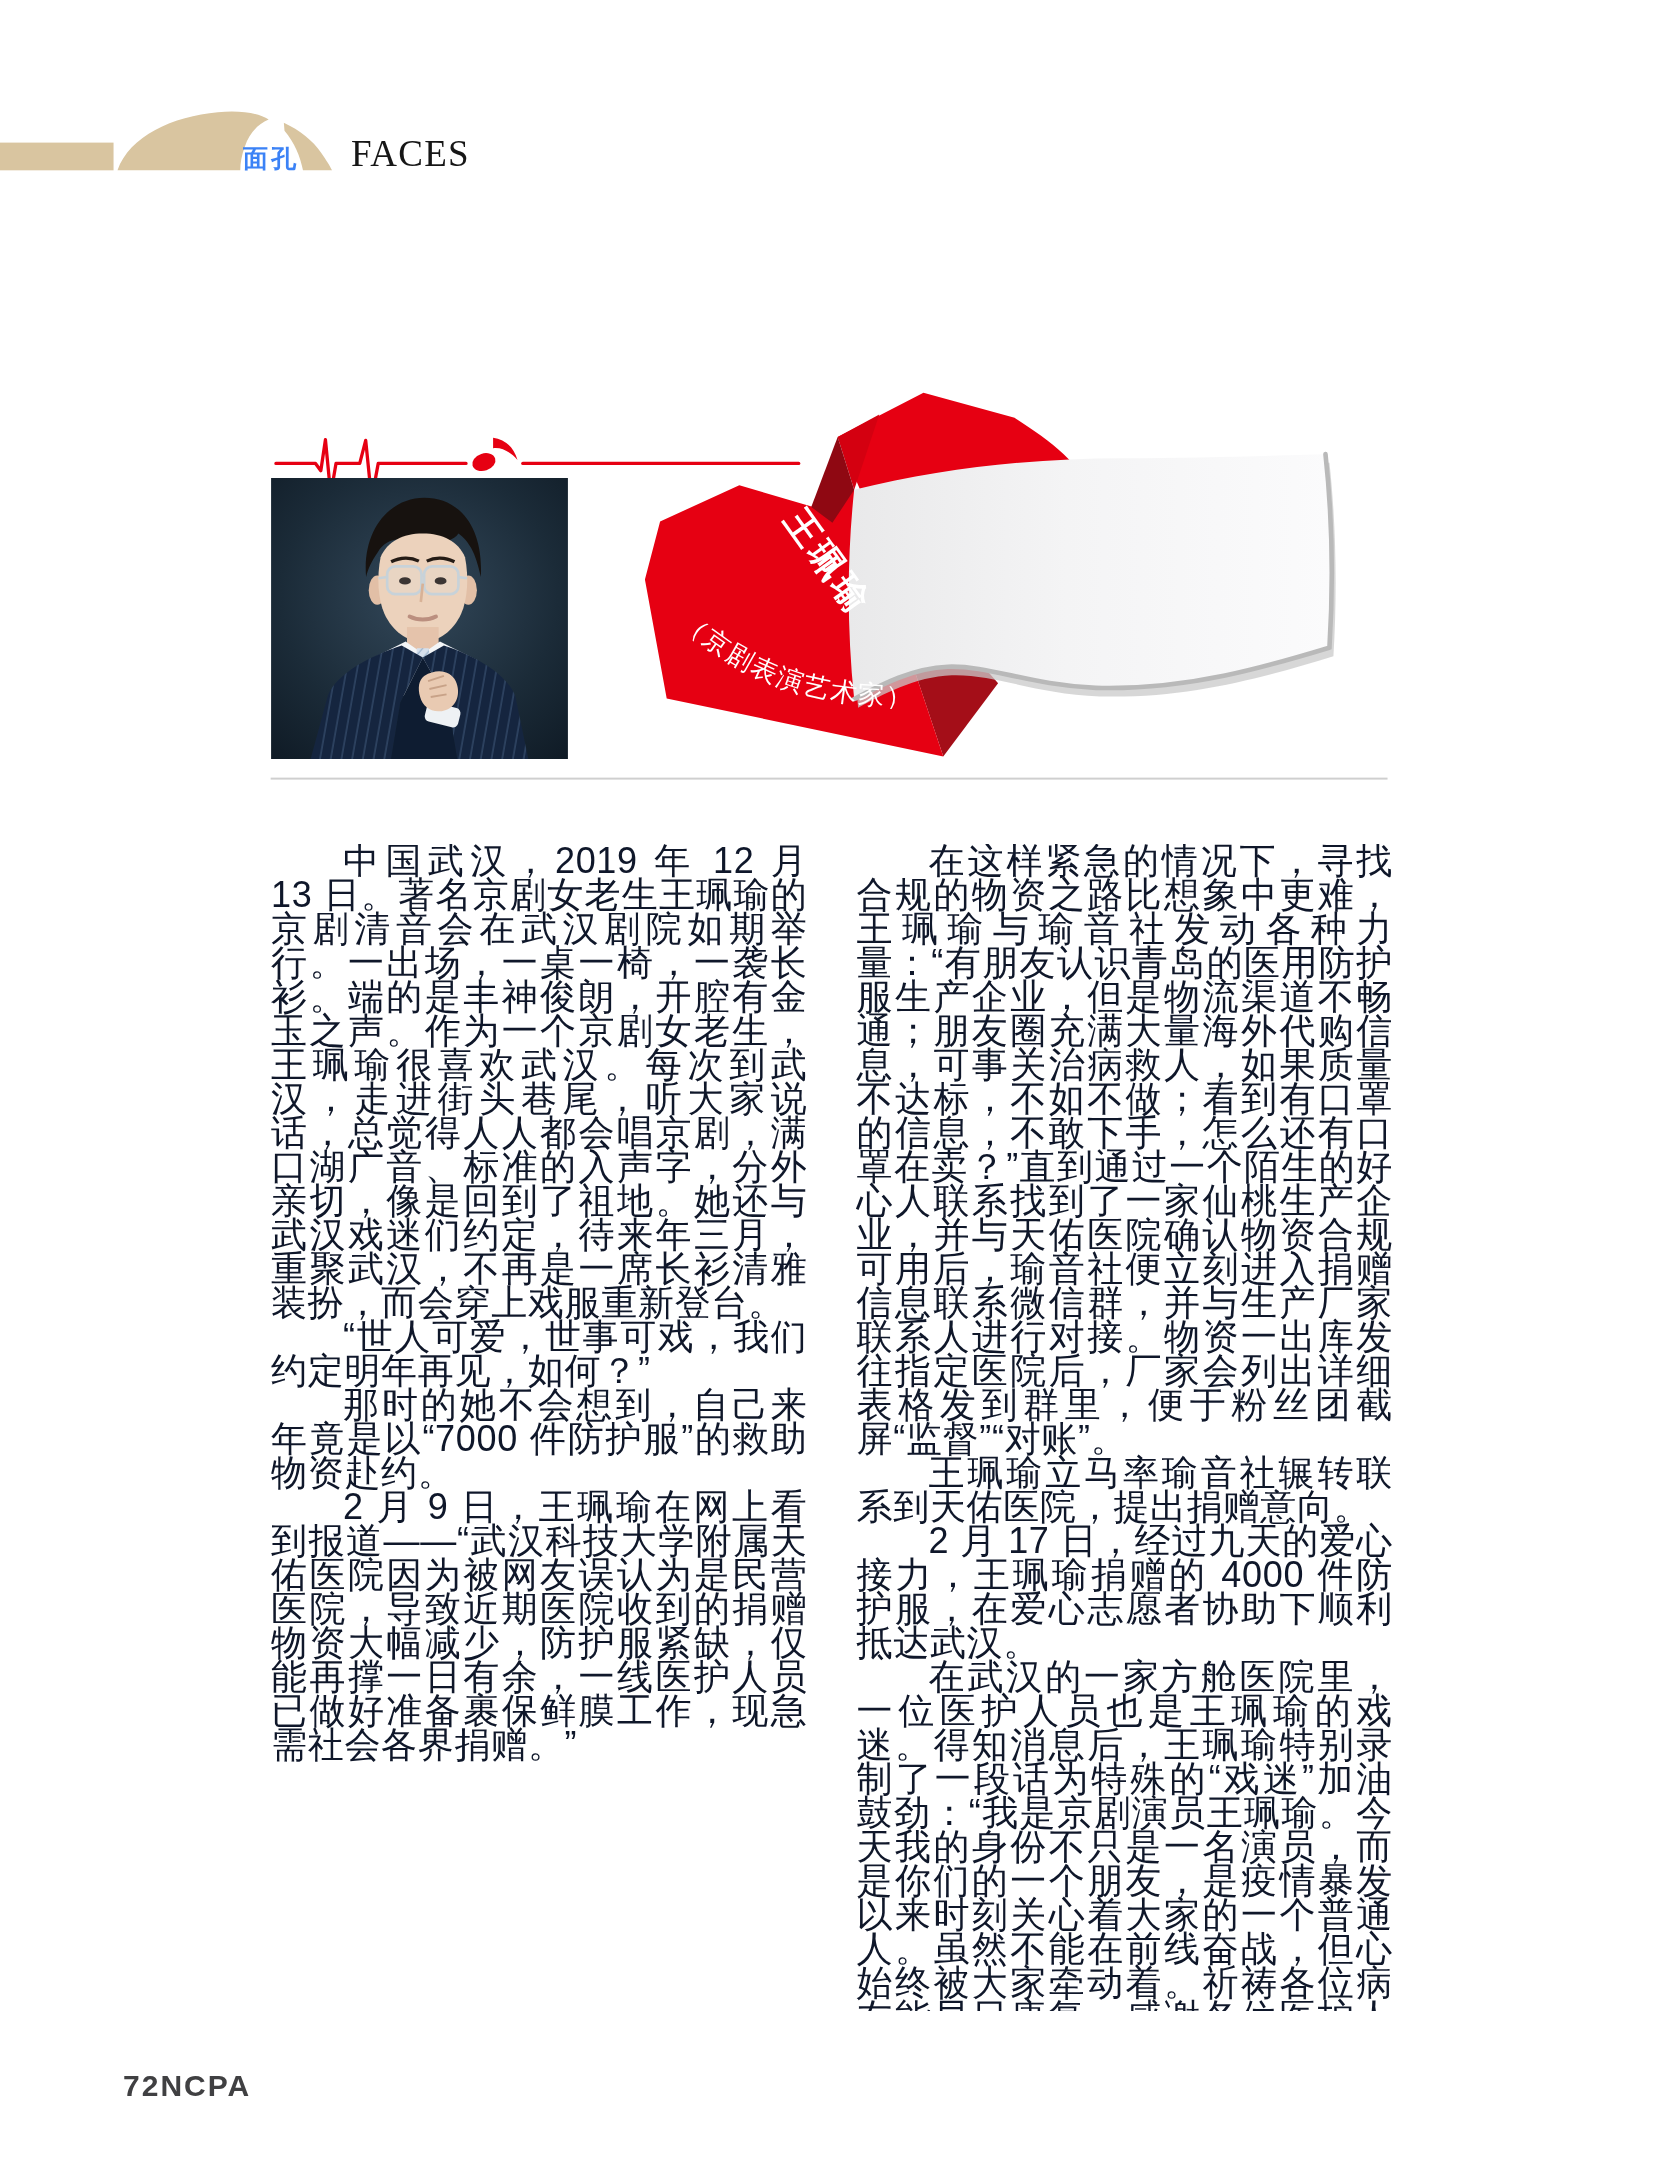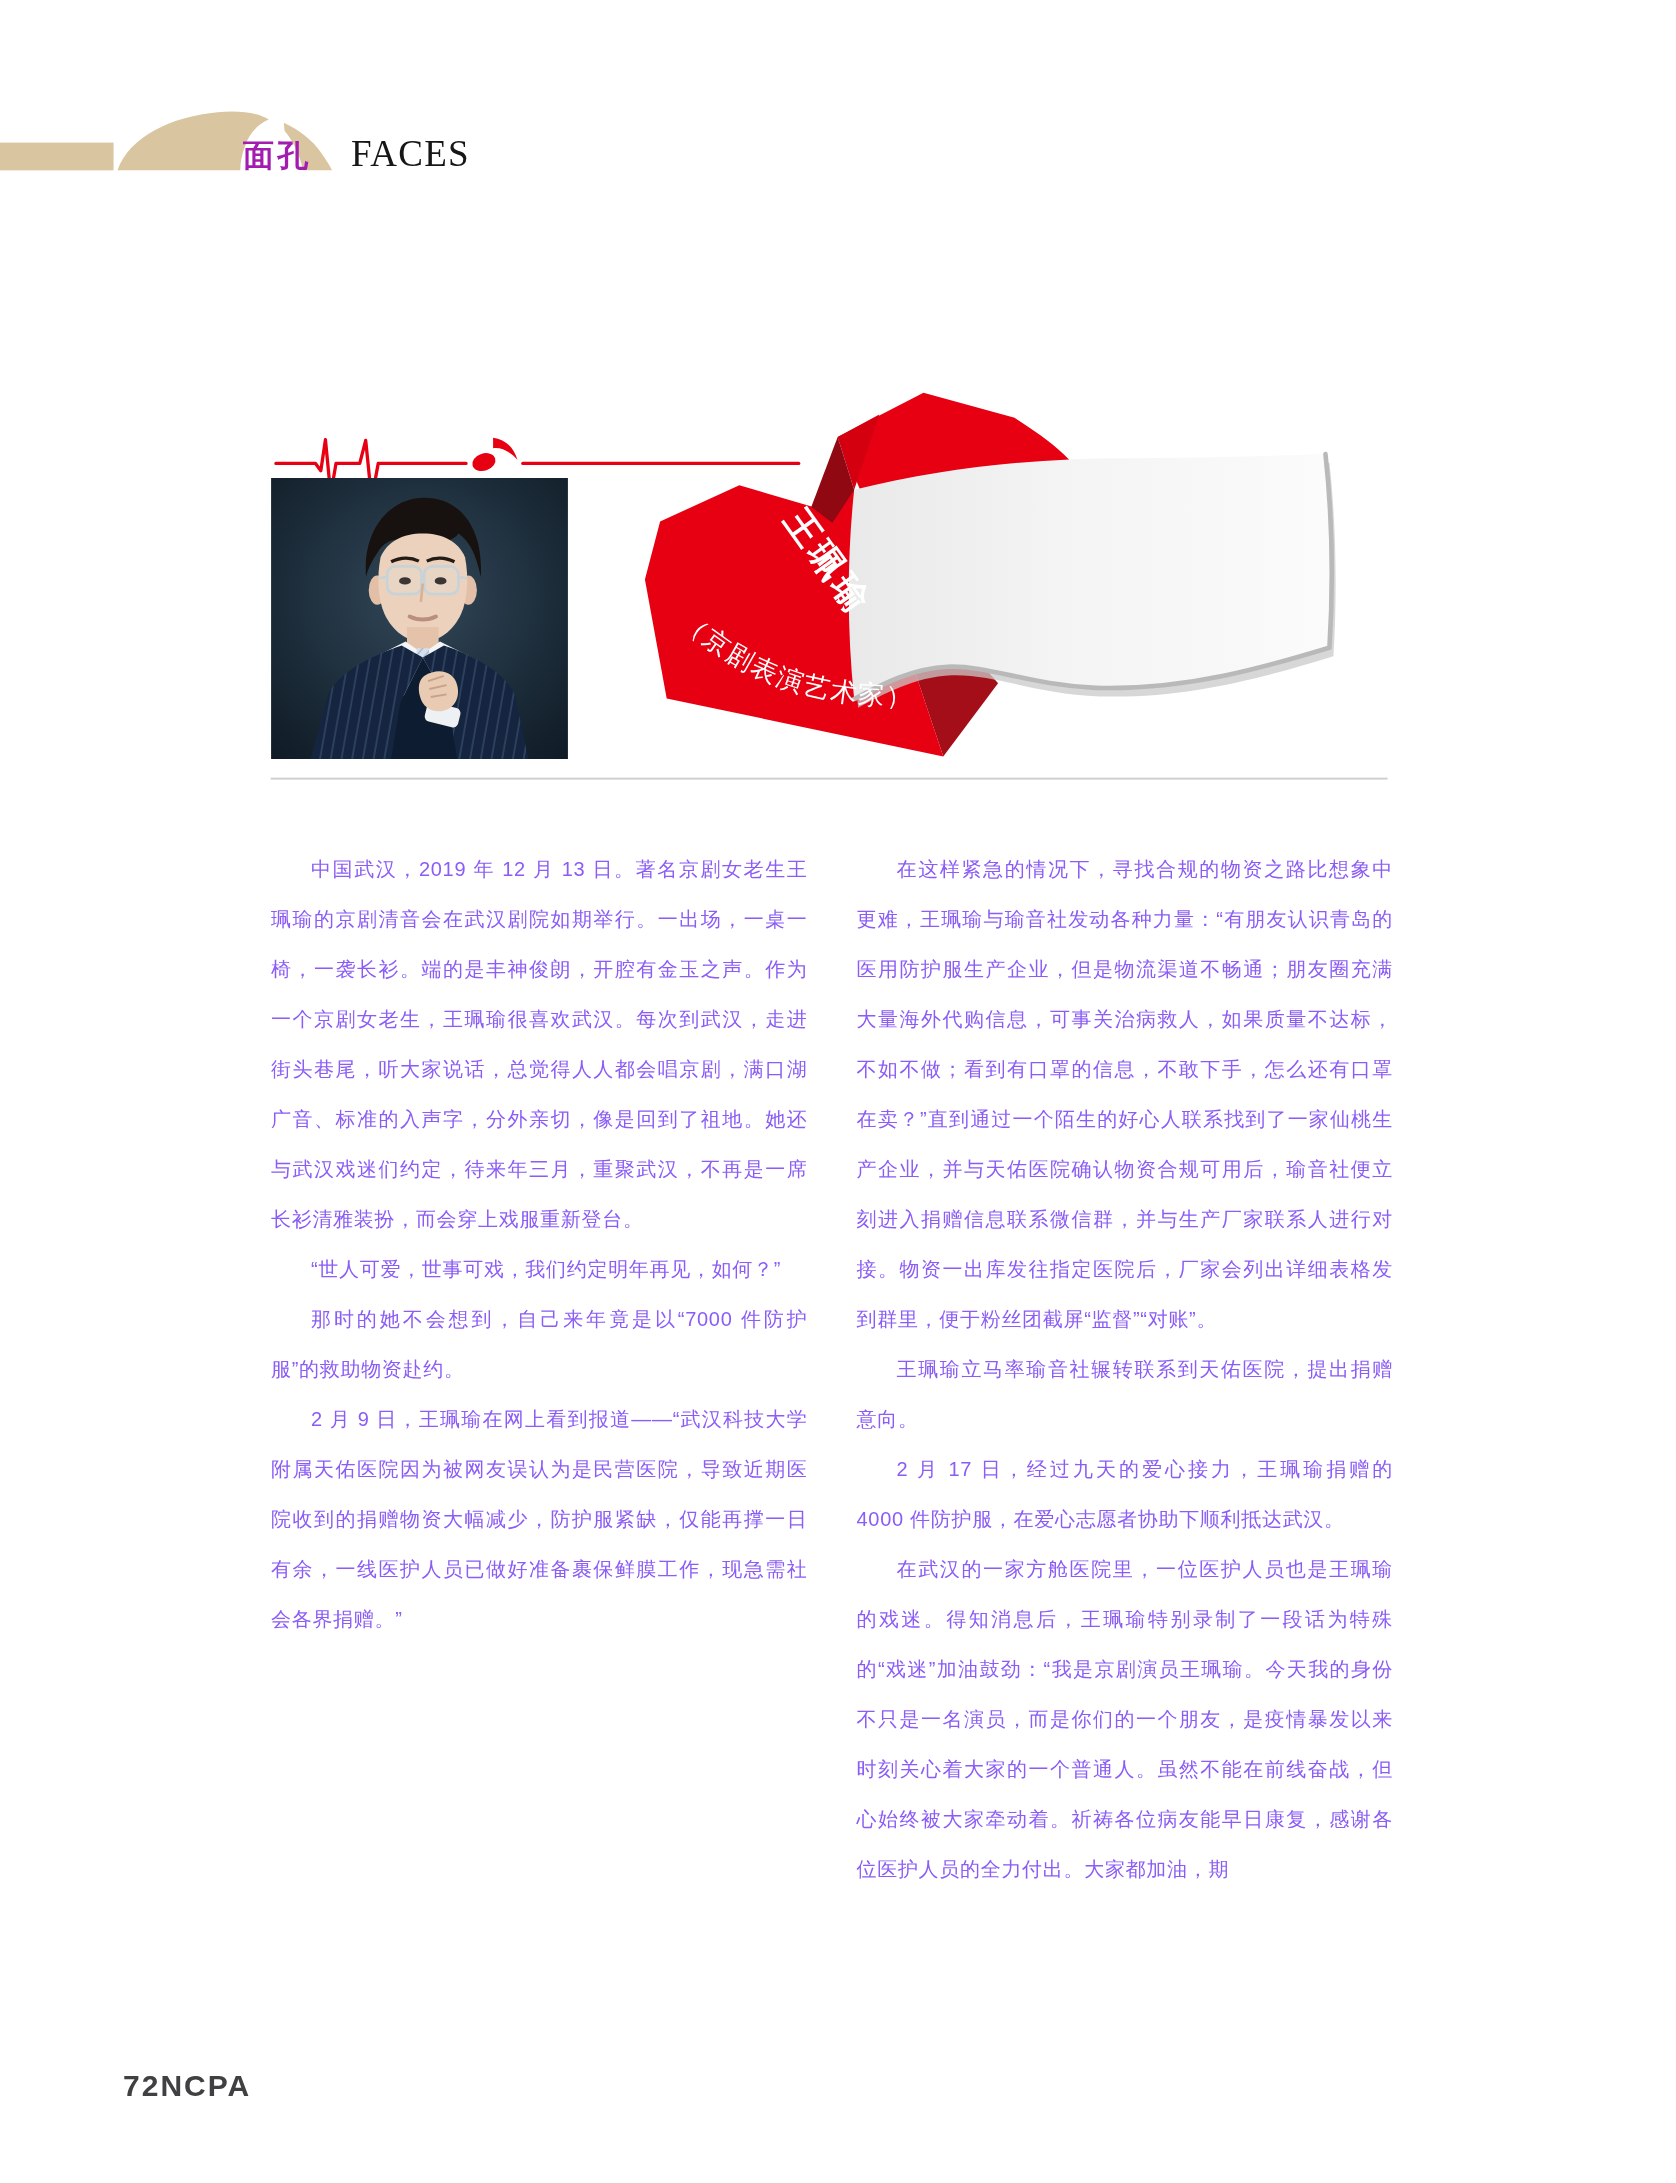--- a/index.html
+++ b/index.html
@@ -9,21 +9,21 @@
     background:#ffffff;
     overflow:hidden;
     font-family:"Liberation Sans", sans-serif;
   }
   #deco-svg, #portrait-svg{position:absolute;z-index:1;}
   #deco-svg{left:0;top:0;}
   #portrait-svg{left:271px;top:478px;}
   .txt{position:absolute;z-index:2;}
   #section-cn{
     left:243px;bottom:2012px;
-    font-size:31px;font-weight:700;color:#a21caf;
+    font-size:25px;font-weight:700;color:#3b82f6;
     letter-spacing:3.3px;line-height:1;
   }
   #section-en{
     left:351px;bottom:2011px;
     font-family:"Liberation Serif", serif;
     font-size:37px;color:#161616;letter-spacing:1.3px;line-height:1;
   }
   #quote{
     left:906px;top:519px;width:462px;
     font-family:"Liberation Serif", serif;
@@ -31,23 +31,23 @@
   }
   #quote .qline{line-height:54px;white-space:nowrap;}
   #columns{
     position:absolute;z-index:2;
     left:271px;top:844px;width:1122px;height:1167px;
     display:flex;gap:49px;overflow:hidden;
   }
   .col{width:537px;}
   .para{
     margin:0;text-indent:2em;
-    font-size:20px;line-height:50px;
+    font-size:36px;line-height:34px;
     text-align:justify;
-    color:#8b5cf6;letter-spacing:0.7px;
+    color:#0f172a;letter-spacing:0.7px;
   }
   #footer{
     left:123px;top:2069px;
     font-size:30px;font-weight:600;color:#404042;letter-spacing:2px;
   }
   #footer .brand{}
 </style>
 </head>
 <body>
 

